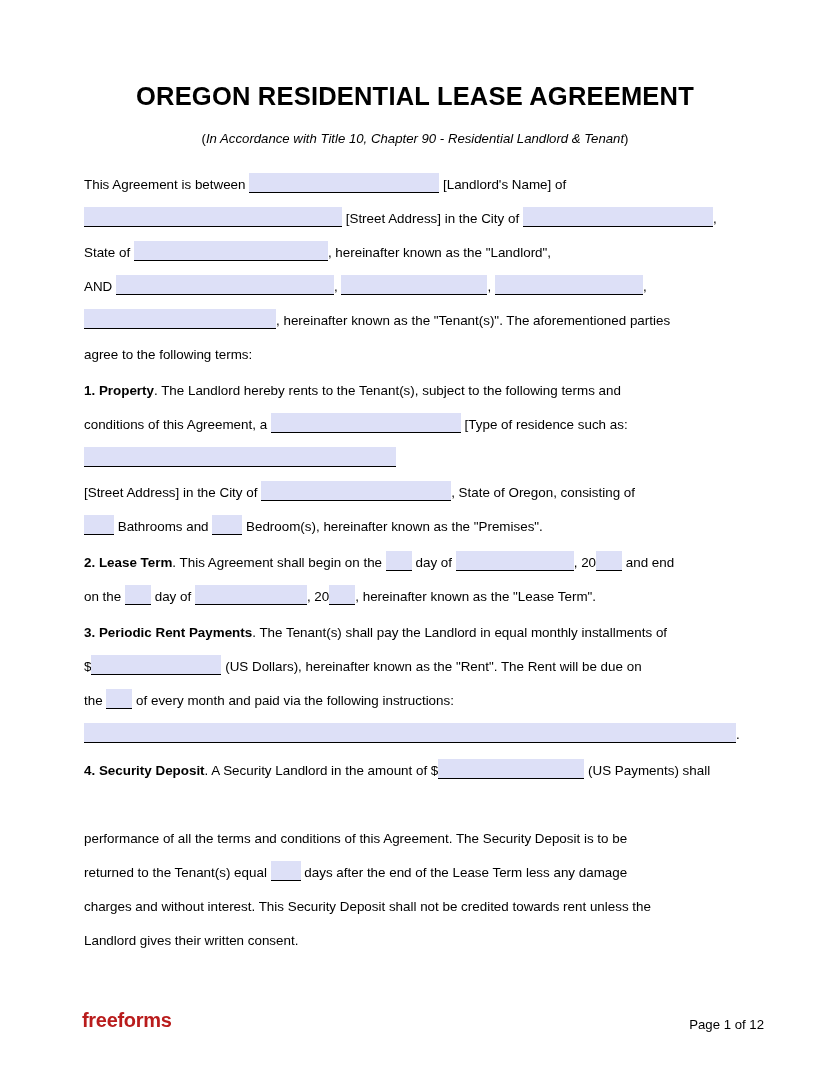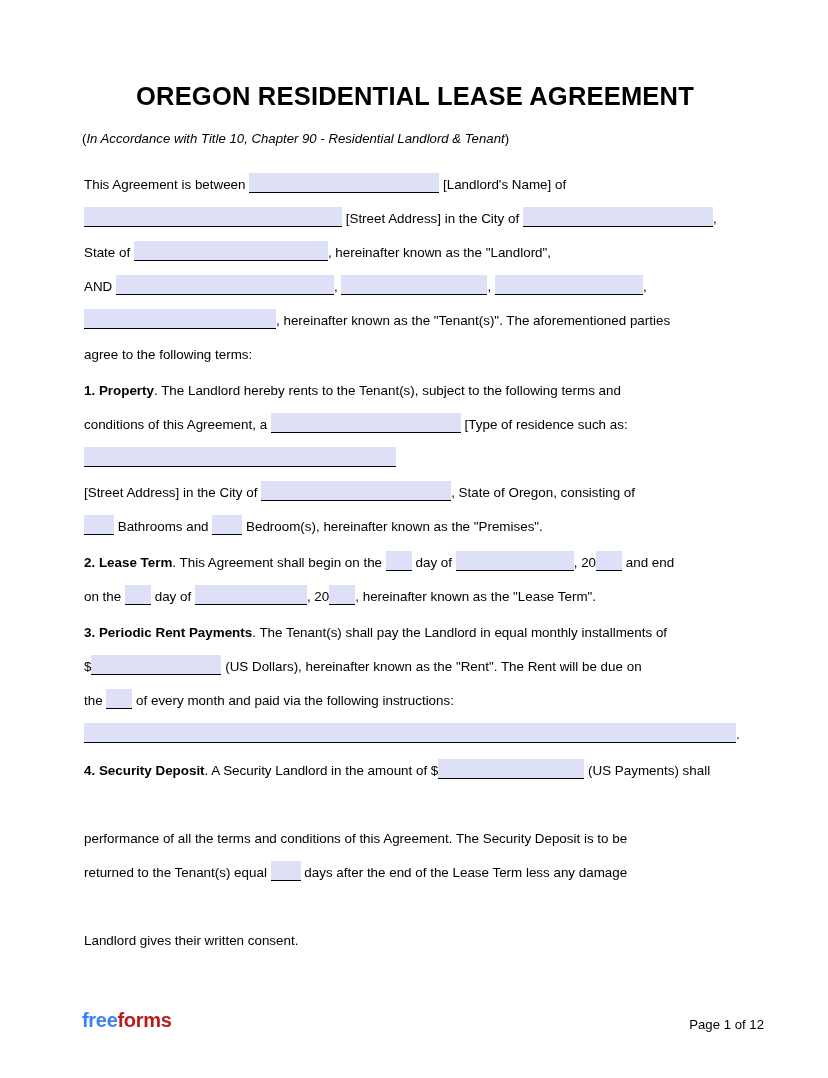--- a/index.html
+++ b/index.html
@@ -24,21 +24,21 @@
   }
   .doc-title {
     text-align: center;
     font-size: 25.5px;
     font-weight: bold;
     letter-spacing: 0.2px;
     margin: 22px 0 0 0;
     padding-right: 18px;
   }
   .doc-subtitle {
-    text-align: left;
+    text-align: center;
     font-size: 13.2px;
     margin: 20px 0 0 0;
     padding-right: 18px;
   }
   .doc-subtitle i {
     font-style: italic;
   }
   .body-text {
     font-size: 13.4px;
     line-height: 34px;
@@ -96,21 +96,21 @@
     display: flex;
     align-items: flex-end;
     justify-content: space-between;
     font-size: 13.4px;
   }
   .logo {
     font-size: 20px;
     font-weight: bold;
     letter-spacing: -0.3px;
   }
-  .logo .free { color: #3b82f6; }
+  .logo .free { color: #b91c1c; }
   .logo .forms { color: #b91c1c; }
   .page-num {
     font-size: 13.2px;
     padding-right: 2px;
   }
 </style>
 </head>
 <body>
 
 <div class="page">
@@ -181,21 +181,21 @@
 
     <p class="sec">
       <span class="bold">4.</span>
       <span class="bold">Security Deposit</span><span>. A Security Landlord in the amount of $</span><span class="blank b-deposit"></span>
       <span>(US Payments) shall</span><br>
       <br>
       <span>performance of all the terms and conditions of this Agreement. The Security Deposit is to be</span><br>
       <span>returned to the Tenant(s) equal</span>
       <span class="blank b-return-days"></span>
       <span>days after the end of the Lease Term less any damage</span><br>
-      <br>
+      <span>charges and without interest. This Security Deposit shall not be credited towards rent unless the</span><br>
       <span>Landlord gives their written consent.</span>
     </p>
 
   </div>
 
   <div class="footer">
     <div class="logo"><span class="free">free</span><span class="forms">forms</span></div>
     <div class="page-num">Page 1 of 12</div>
   </div>
 

